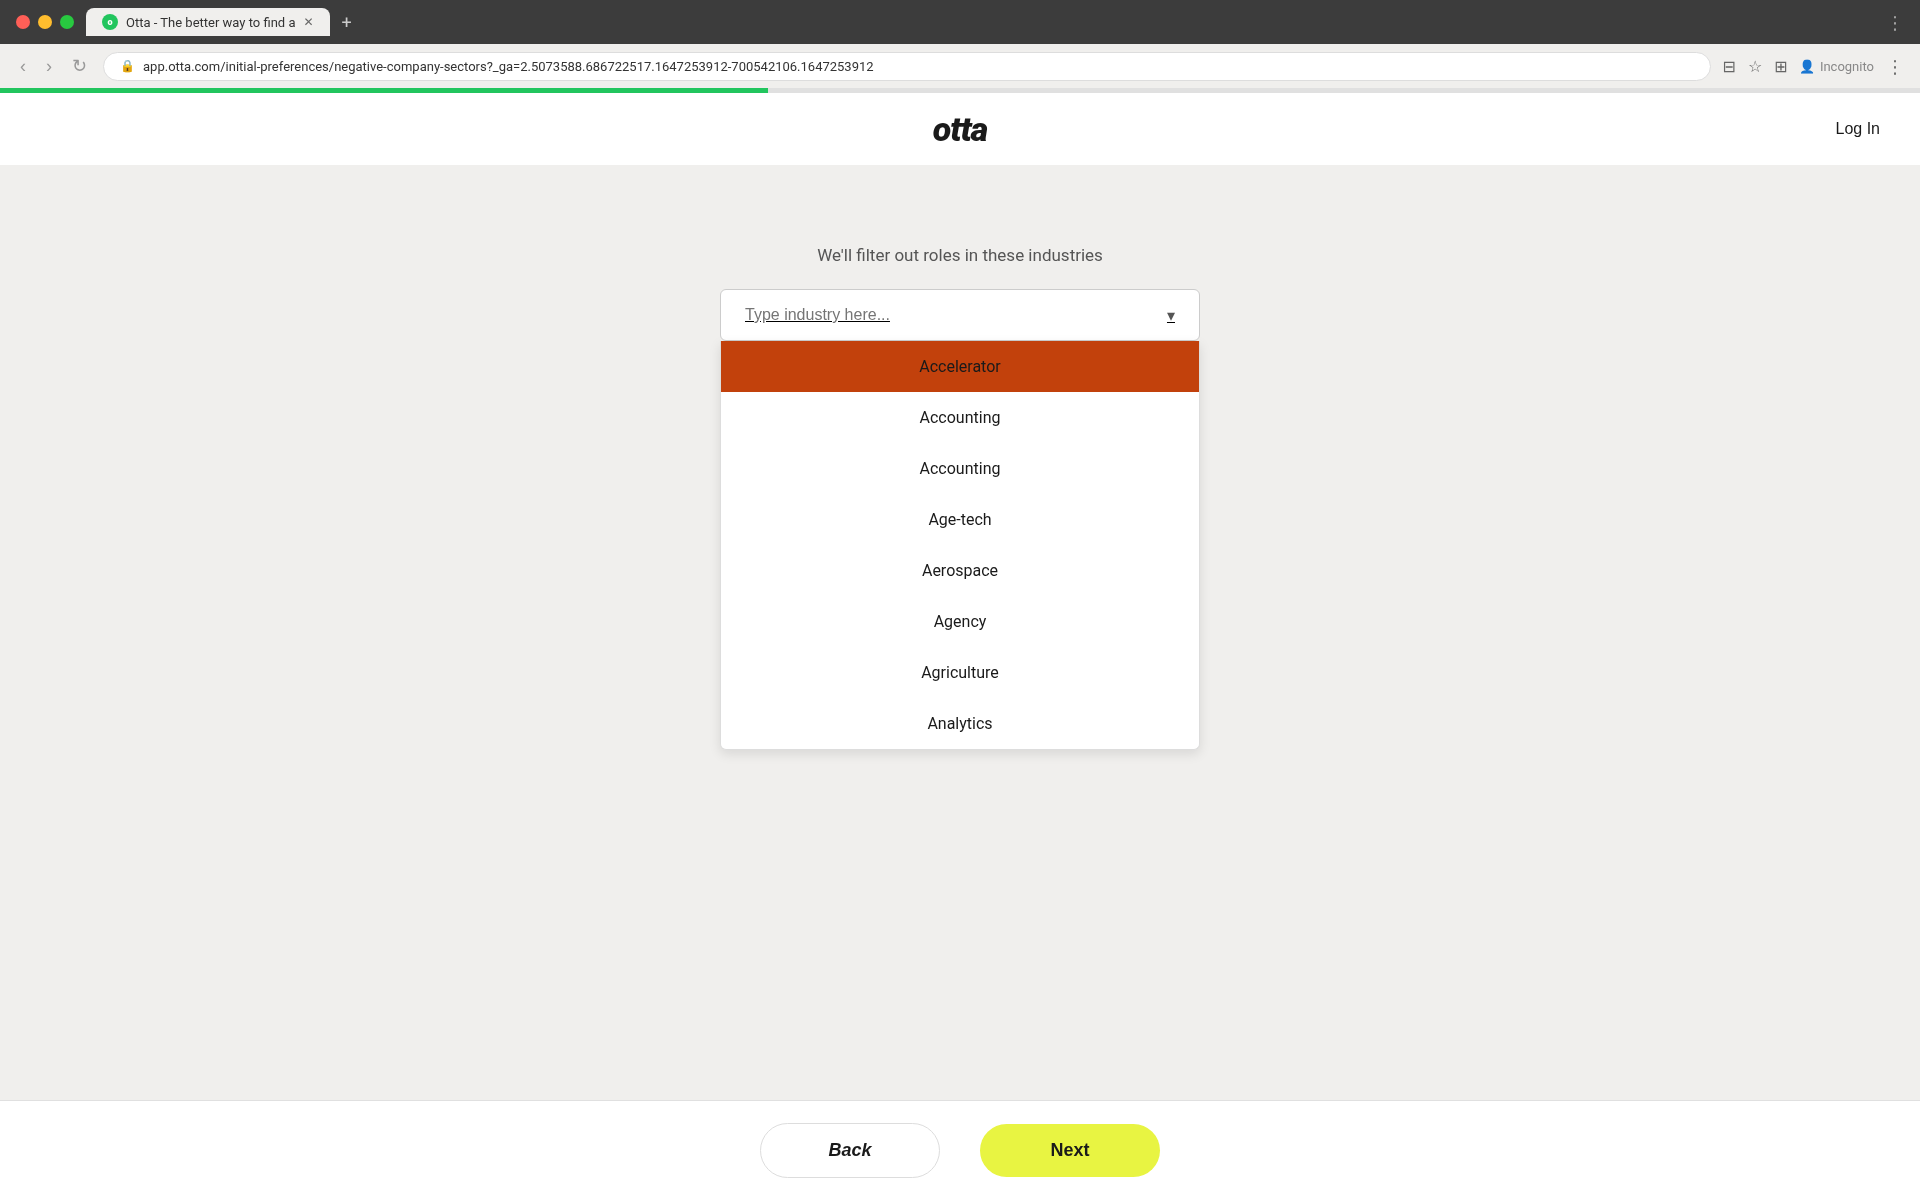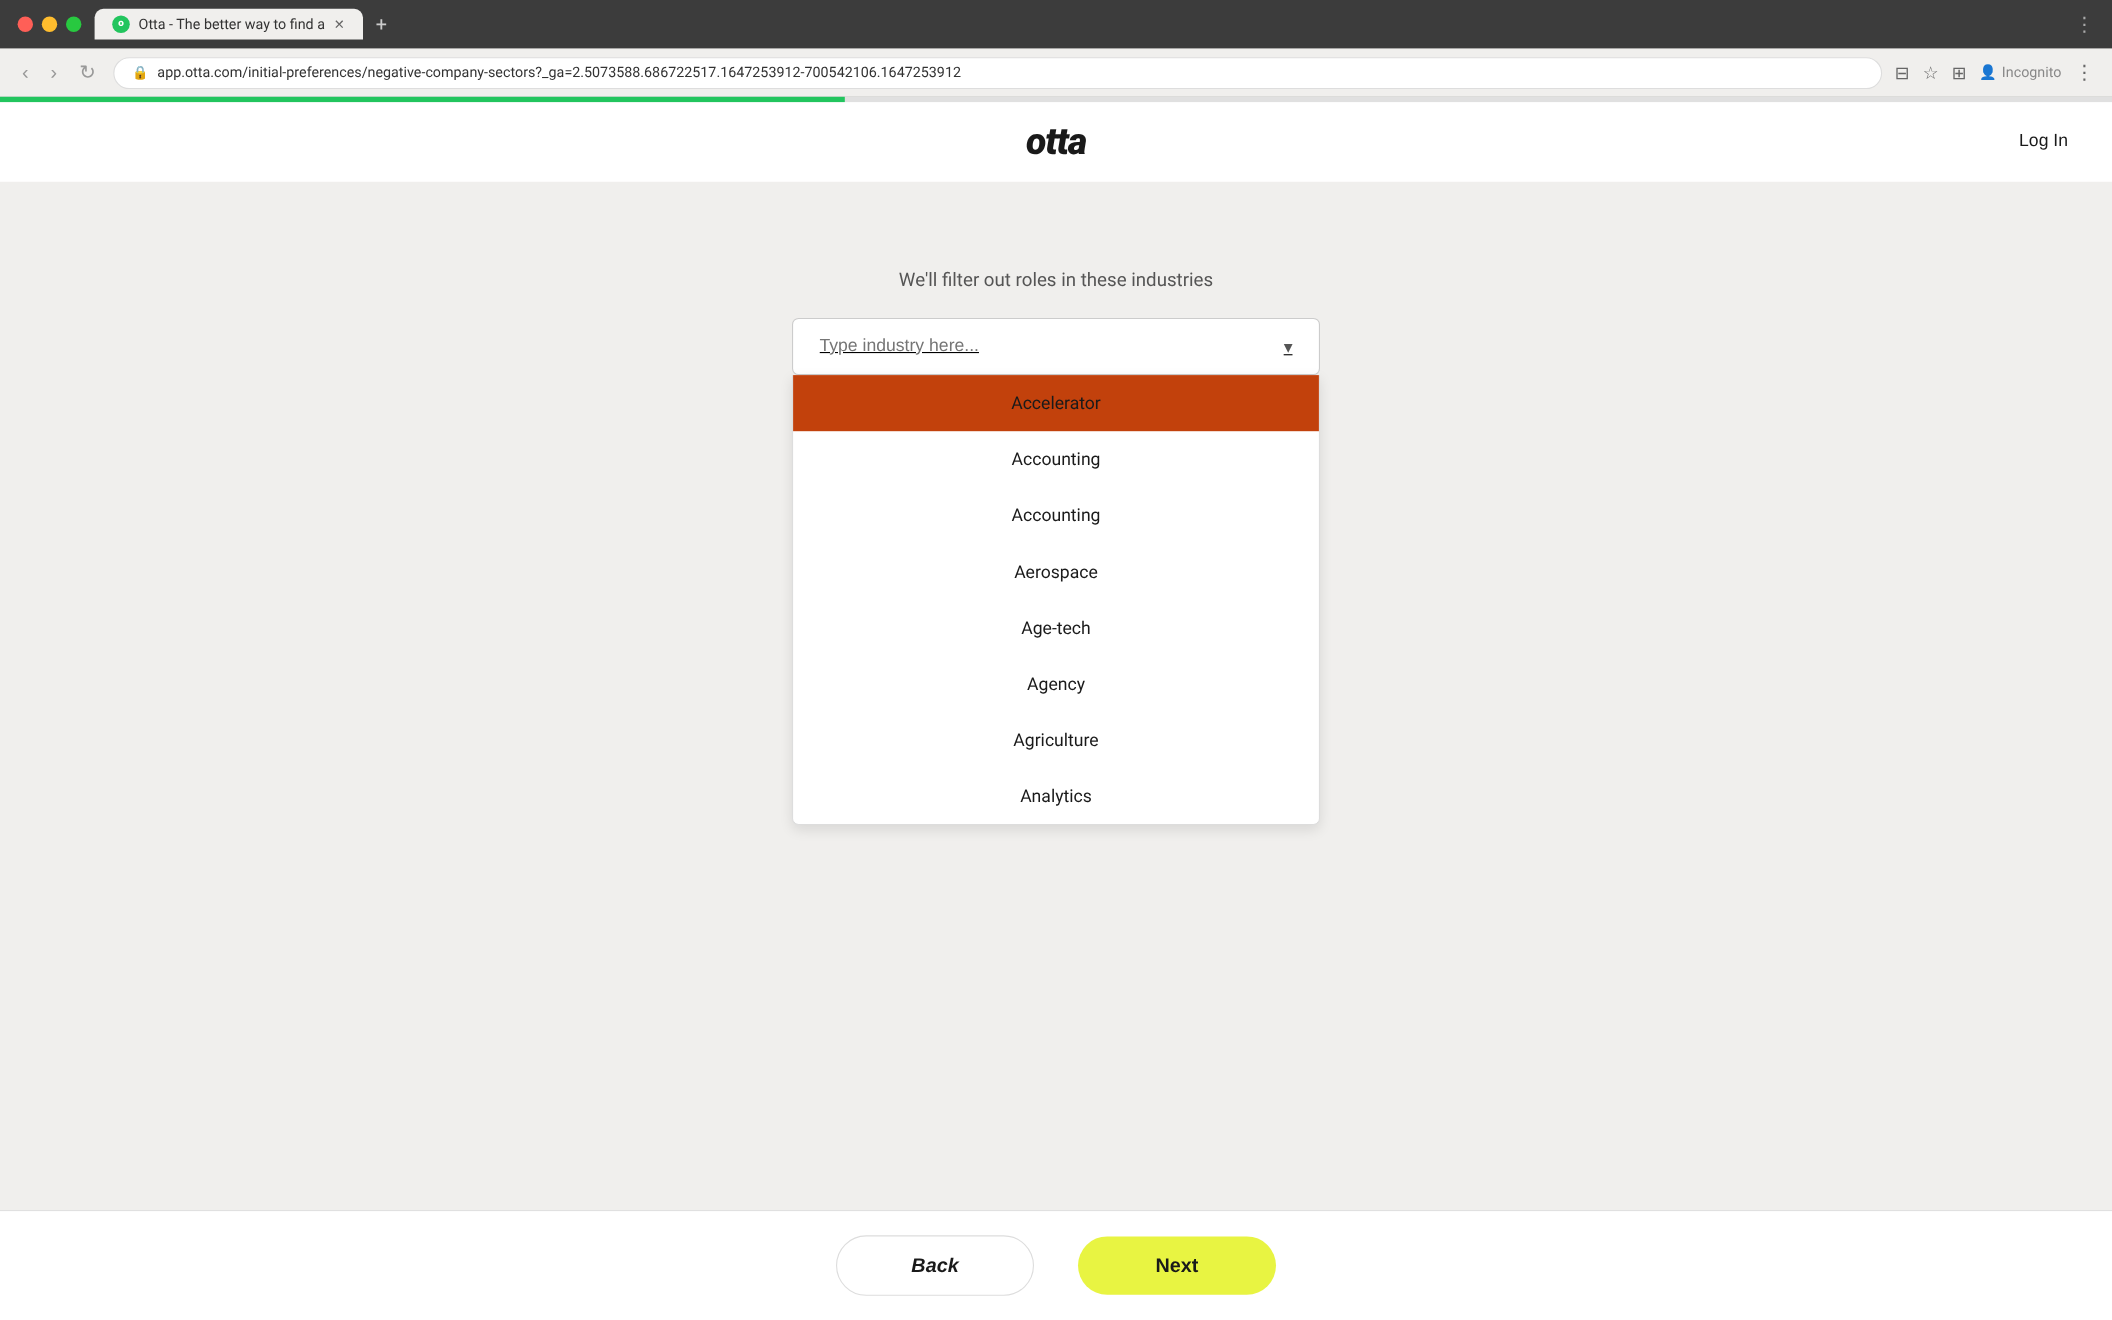--- a/index.html
+++ b/index.html
@@ -373,22 +373,22 @@
     <div class="dropdown-input-row">
       <input type="text" class="dropdown-input" placeholder="Type industry here..." style="">
       <span class="dropdown-chevron">▾</span>
     </div>
 
     <div class="dropdown-list" id="dropdown-list">
 
     <div class="dropdown-item highlighted">Accelerator</div>
         <div class="dropdown-item">Accounting</div>
         <div class="dropdown-item">Accounting</div>
+        <div class="dropdown-item">Age-tech</div>
         <div class="dropdown-item">Aerospace</div>
-        <div class="dropdown-item">Age-tech</div>
         <div class="dropdown-item">Agency</div>
         <div class="dropdown-item">Agriculture</div>
         <div class="dropdown-item">Analytics</div>
       </div>
   </div>
 </div>
 
 <div class="bottom-nav">
   <button class="back-btn">Back</button>
   <button class="next-btn">Next</button>

